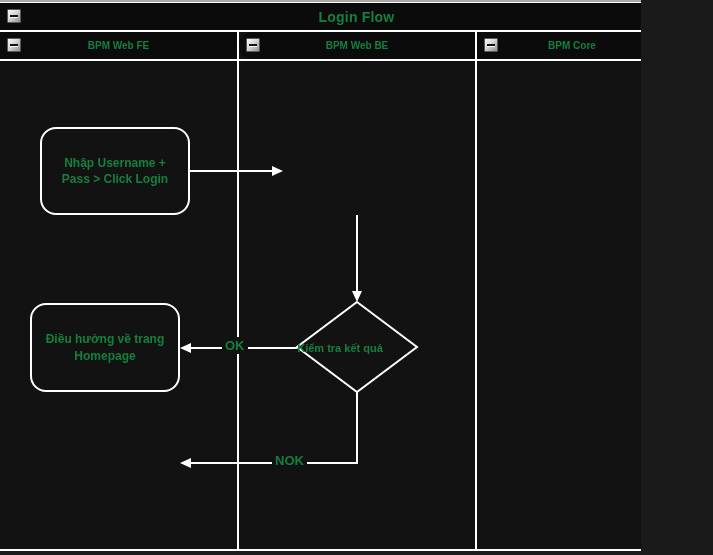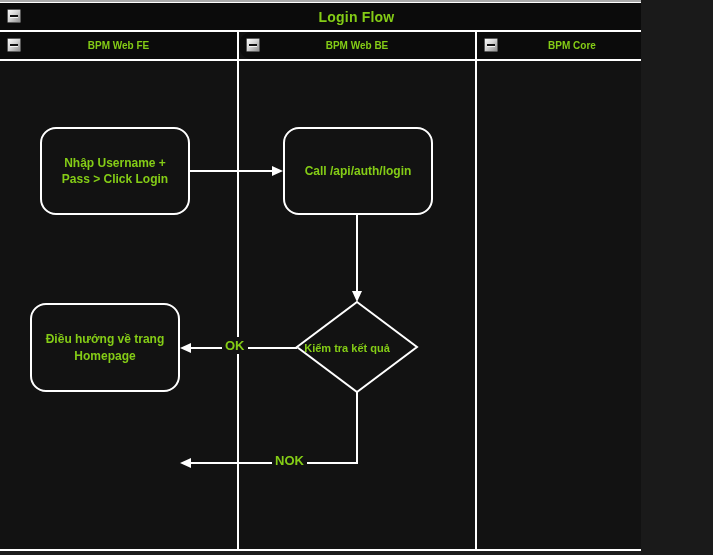--- a/index.html
+++ b/index.html
@@ -1,21 +1,21 @@
 <!DOCTYPE html>
 <html><head>
 <meta charset="utf-8">
 <style>
   html,body{margin:0;padding:0;background:#1a1a1a;}
   *{box-sizing:border-box;}
   .canvas{
     position:relative;width:641px;height:555px;overflow:hidden;
     background:#121212;
     font-family:"Liberation Sans","DejaVu Sans",sans-serif;
-    color:#84cc16;font-weight:bold;
+    color:#15803d;font-weight:bold;
   }
   
   .outer-top{position:absolute;left:0;top:0;width:713px;height:2px;background:#a9a9a9;}
   .pool-top-border{position:absolute;left:0;top:2px;width:713px;height:1px;background:#ffffff;}
   .pool-left-border{position:absolute;left:0;top:2px;width:2px;height:58px;background:#ffffff;}
   .pool-bottom-border{position:absolute;left:0;top:549px;width:713px;height:2px;background:#ffffff;}
   .outer-bottom{position:absolute;left:0;top:551px;width:713px;height:4px;background:#1c1c1c;}
 
   .titlebar{
     position:absolute;left:0;top:3px;width:713px;height:27px;background:#0b0b0b;
@@ -59,21 +59,21 @@
     position:absolute;border:2px solid #ffffff;border-radius:16px;background:#121212;
     display:flex;align-items:center;justify-content:center;text-align:center;
     font-size:12px;line-height:1.35;padding:4px 10px;
   }
   .node-input{left:20px;top:127px;width:150px;height:88px;margin-left:20px;}
   .node-call{left:283px;top:127px;width:150px;height:88px;}
   .node-redirect{left:30px;top:303px;width:150px;height:89px;padding:8px 6px;}
   .node-error{left:30px;top:419px;width:150px;height:88px;}
 
   .diamond-label{
-    position:absolute;left:292px;top:338px;width:110px;height:20px;
+    position:absolute;left:285px;top:338px;width:110px;height:20px;
     display:flex;align-items:center;justify-content:center;
     font-size:11px;text-align:center;
   }
 
   .edge-label{
     position:absolute;background:#121212;padding:1px 3px;font-size:13px;
   }
   .label-ok{left:222px;top:337px;}
   .label-nok{left:272px;top:452px;}
 </style>
@@ -122,23 +122,20 @@
     <path d="M180,171 L272,171" stroke="#ffffff" stroke-width="2" fill="none" marker-end="url(#arrow)"></path>
     <path d="M357,215 L357,291" stroke="#ffffff" stroke-width="2" fill="none" marker-end="url(#arrow)"></path>
     <path d="M297,348 L191,348" stroke="#ffffff" stroke-width="2" fill="none" marker-end="url(#arrow)"></path>
     <path d="M357,392 L357,463 L191,463" stroke="#ffffff" stroke-width="2" fill="none" marker-end="url(#arrow)"></path>
     <polygon points="357,302 417,347 357,392 297,347" stroke="#ffffff" stroke-width="2" fill="#121212"></polygon>
   </svg>
 
   <div class="node node-input">
     <span>Nhập Username + Pass &gt; Click Login</span>
   </div>
-  <div class="node node-call">
-    <span>Call /api/auth/login</span>
-  </div>
   <div class="diamond-label">
     <span>Kiểm tra kết quả</span>
   </div>
   <div class="node node-redirect">
     <span>Điều hướng về trang Homepage</span>
   </div>
 
   <span class="edge-label label-ok">OK</span>
   <span class="edge-label label-nok">NOK</span>
 

